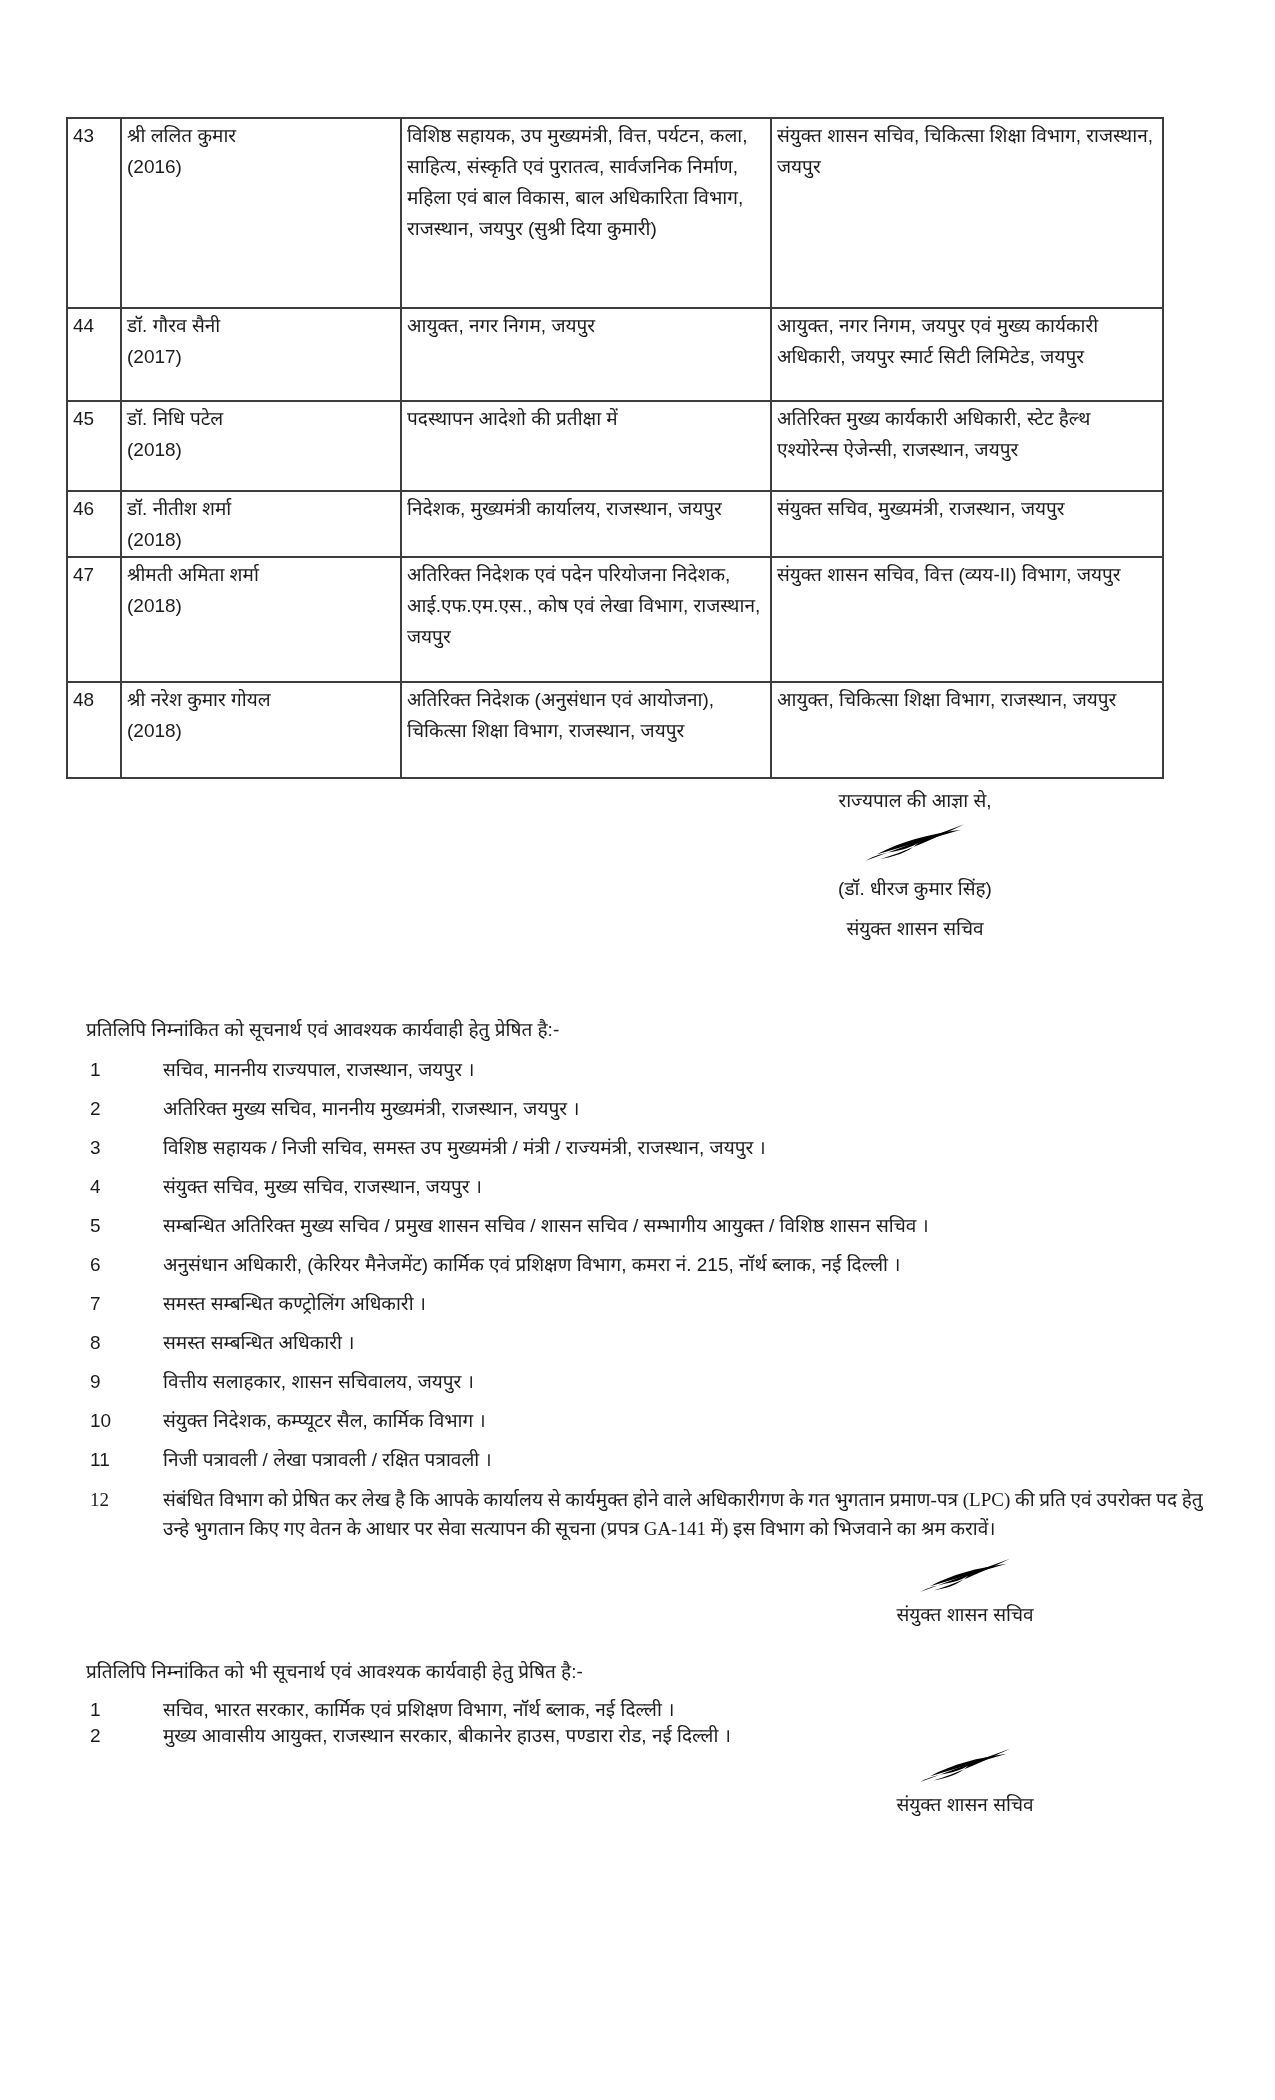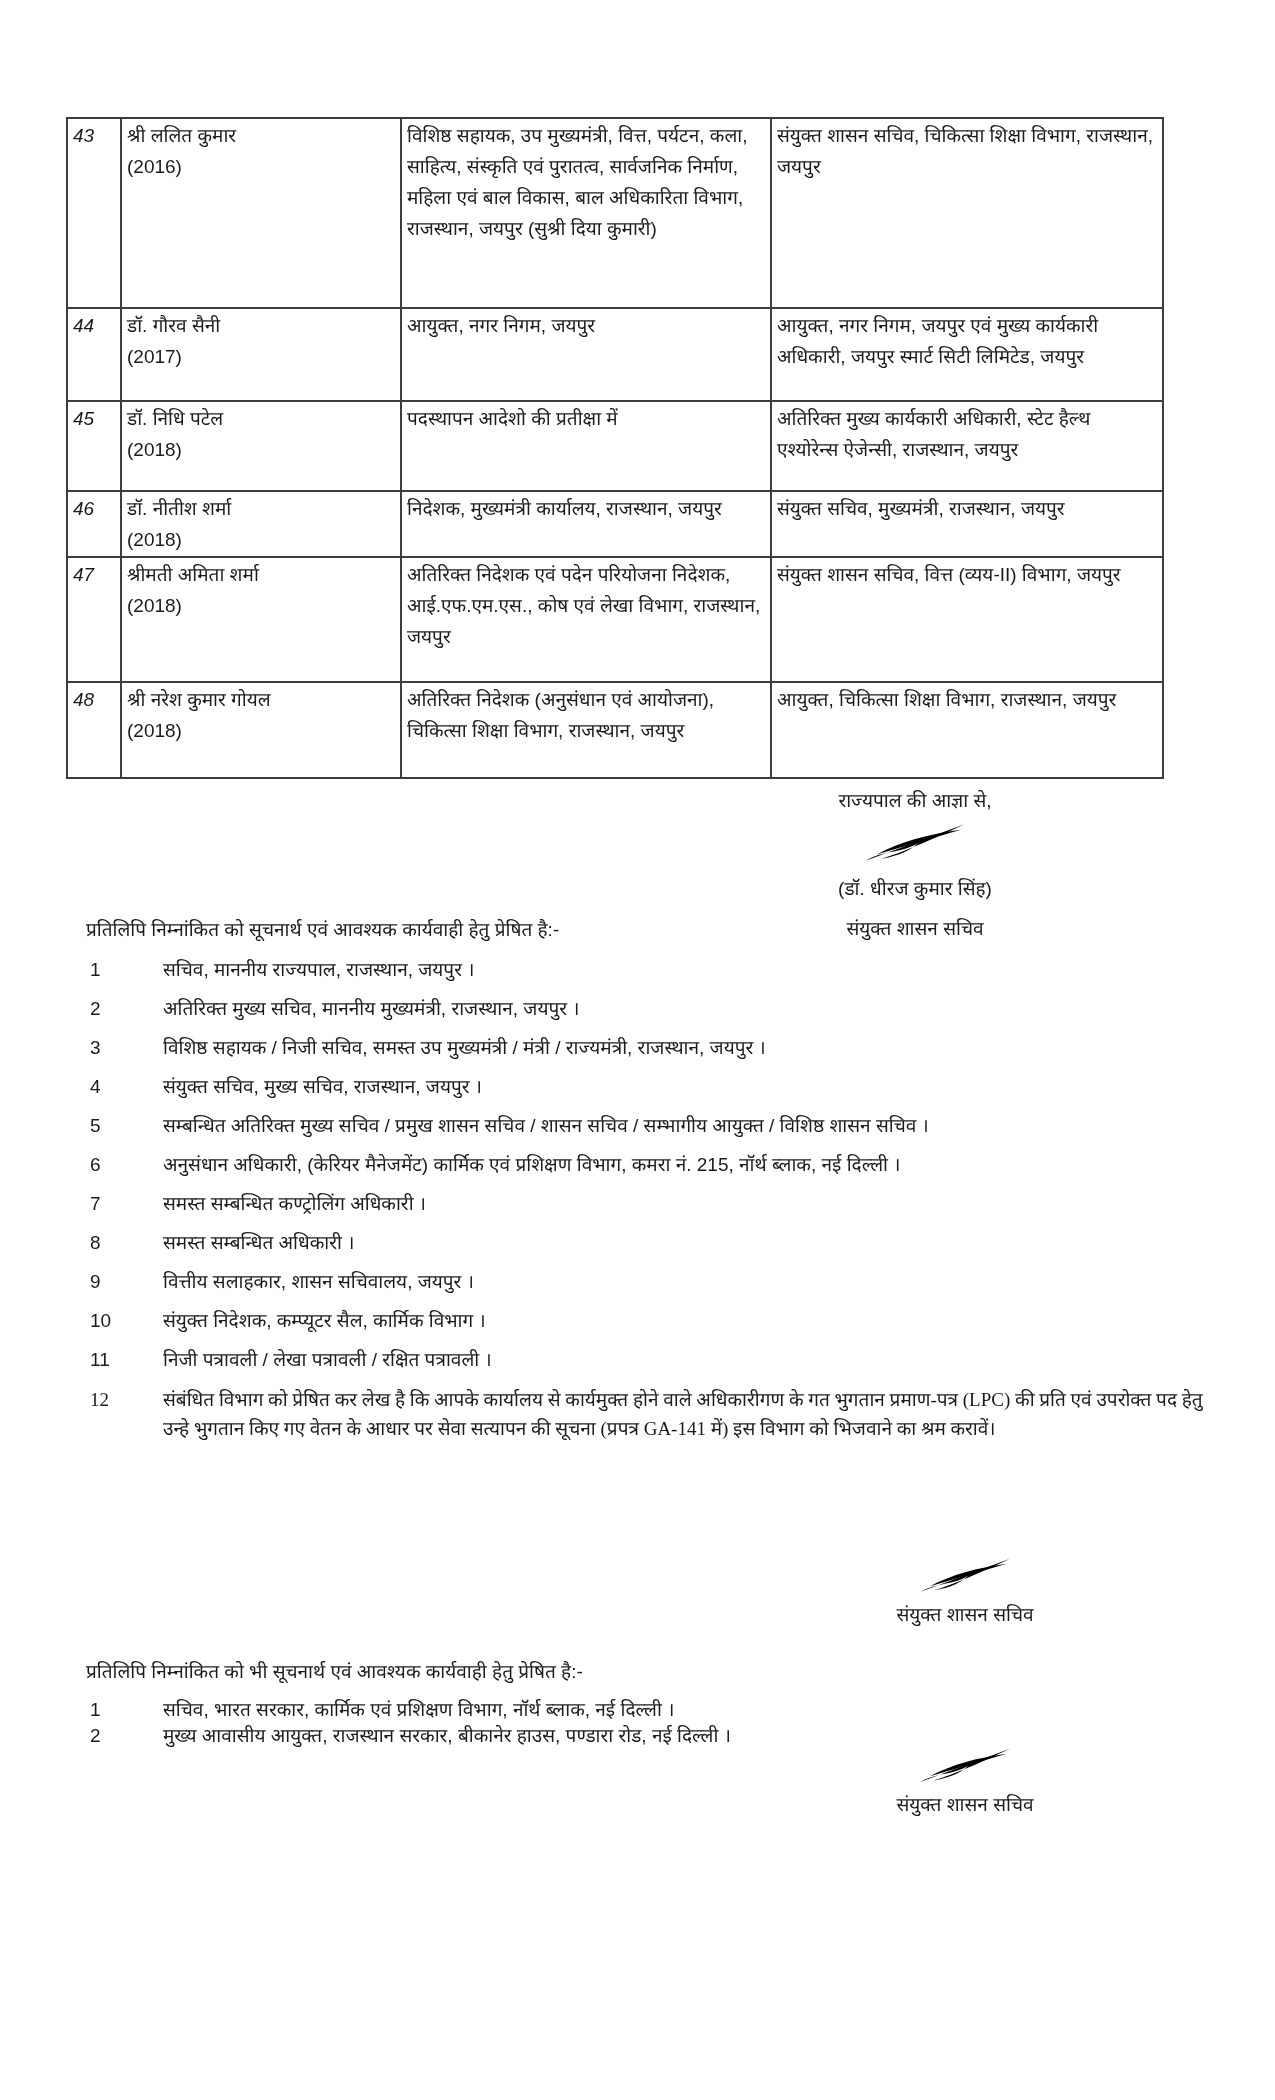--- a/index.html
+++ b/index.html
@@ -13,38 +13,38 @@
 
   
   table.officers {
     position:absolute; left:66px; top:117px; width:1096px;
     border-collapse:collapse; table-layout:fixed;
   }
   table.officers td {
     border:2px solid #3d3d3d; vertical-align:top;
     padding:1px 5px; font-size:19px; line-height:31px;
   }
-  td.sno { padding-left:4px;font-style:italic; }
+  td.sno { padding-left:4px; }
   .year-line { line-height:31px; }
 
   
   .sig-block { position:absolute; text-align:center; font-size:19px; line-height:26px; }
   .sig-main { left:775px; top:788px; width:280px; }
   .sig-main .order-line { margin-bottom:2px; }
   .scribble { display:block; margin:0 auto; }
   .sig-name { margin-top:8px; }
   .sig-desig { margin-top:14px; }
   .sig-small { width:220px; }
   .sig-2 { left:855px; top:1552px; }
   .sig-3 { left:855px; top:1742px; }
   .sig-small .sig-desig { margin-top:4px; }
 
   
   .copy-list { position:absolute; left:86px; width:1124px; font-size:19px; }
-  .list-1 { top:916px; }
+  .list-1 { top:1016px; }
   .list-2 { top:1658px; }
   .list-header { line-height:28px; }
   .list-1 .list-header { margin-bottom:12px; }
   .list-2 .list-header { margin-bottom:11px; }
   .list-item { display:flex; align-items:flex-start; }
   .list-1 .list-item { line-height:28px; margin-bottom:11px; }
   .list-2 .list-item { line-height:25px; margin-bottom:1px; }
   .list-item .num { flex:0 0 77px; padding-left:4px; }
   .list-item .txt { flex:1 1 auto; }
   .list-1 .item-multiline { line-height:29px;font-family:Liberation Serif, serif; }

